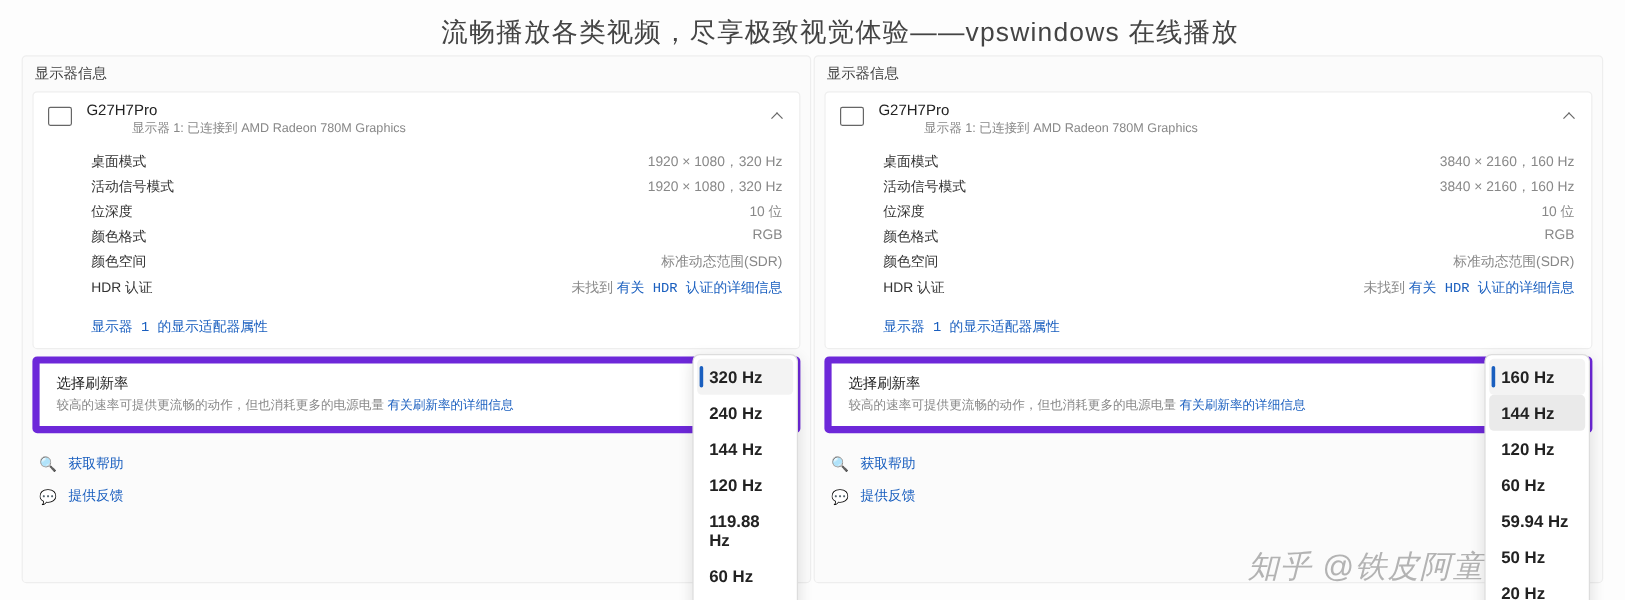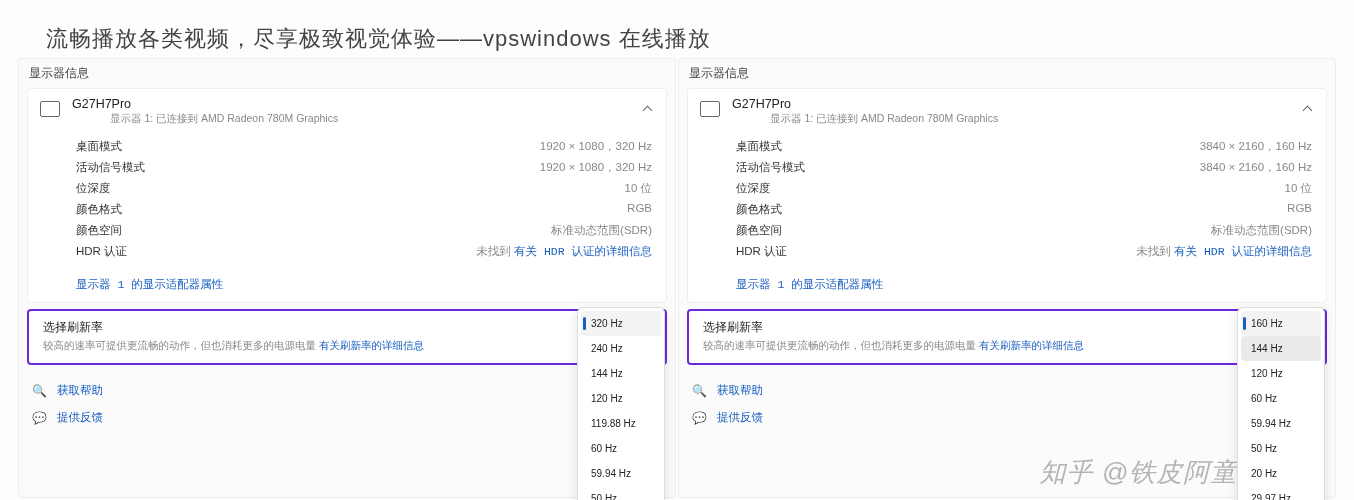--- a/index.html
+++ b/index.html
@@ -5,24 +5,25 @@
   * { box-sizing: border-box; margin: 0; padding: 0; }
   body {
     font-family: "Microsoft YaHei", "Segoe UI", sans-serif;
     background: #fdfdfd;
     width: 1354px;
     height: 500px;
     position: relative;
     overflow: hidden;
   }
   .page-title {
+    text-align: center;
     font-size: 22px;
     color: #444;
     font-weight: 400;
-    padding: 24px 0 4px 0;
+    padding: 12px 0 4px 0;
     letter-spacing: 1px;
     margin-left: 46px;
   }
   .panels {
     display: flex;
     gap: 2px;
     padding: 0 18px;
   }
   .panel {
     flex: 1;
@@ -81,21 +82,21 @@
   .prow { display: flex; padding: 3px 0; justify-content: space-between; }
   .plabel { width: 76px; color: #333; }
   .pval   { color: #888; }
   .pval .link, .link { color: #1a5fbf; cursor: pointer; font-family: Liberation Mono, monospace; }
   .adapter-link {
     padding: 5px 14px 10px 48px;
     font-size: 11.5px;
   }
   .refresh-card {
     margin: 0 8px 8px 8px;
-    border: 2px solid #6d28d9;
+    border: 6px solid #6d28d9;
     border-radius: 4px;
     background: #fff;
     padding: 8px 14px 10px 14px;
   }
   .refresh-title { font-size: 12px; color: #222; }
   .refresh-desc  { font-size: 10.5px; color: #888; margin-top: 3px; }
   .refresh-desc .link { color: #1a5fbf; }
   .footer-links {
     padding: 4px 14px;
   }
@@ -119,26 +120,27 @@
     right: 10px;
     width: 88px;
     background: #fff;
     border: 1px solid #ddd;
     border-radius: 6px;
     box-shadow: 0 4px 12px rgba(0,0,0,0.12);
     padding: 3px;
     z-index: 10;
   }
   .dd-item {
-    font-size: 10px;
+    font-size: 14px;
     color: #222;
     padding: 7px 10px;
     border-radius: 4px;
     cursor: pointer;
     position: relative;
+    font-weight: bold;
   }
   .dd-item.selected {
     background: #f3f3f3;
   }
   .dd-item.selected::before {
     content: "";
     position: absolute;
     left: 2px; top: 6px; bottom: 6px;
     width: 3px;
     background: #1a5fbf;

